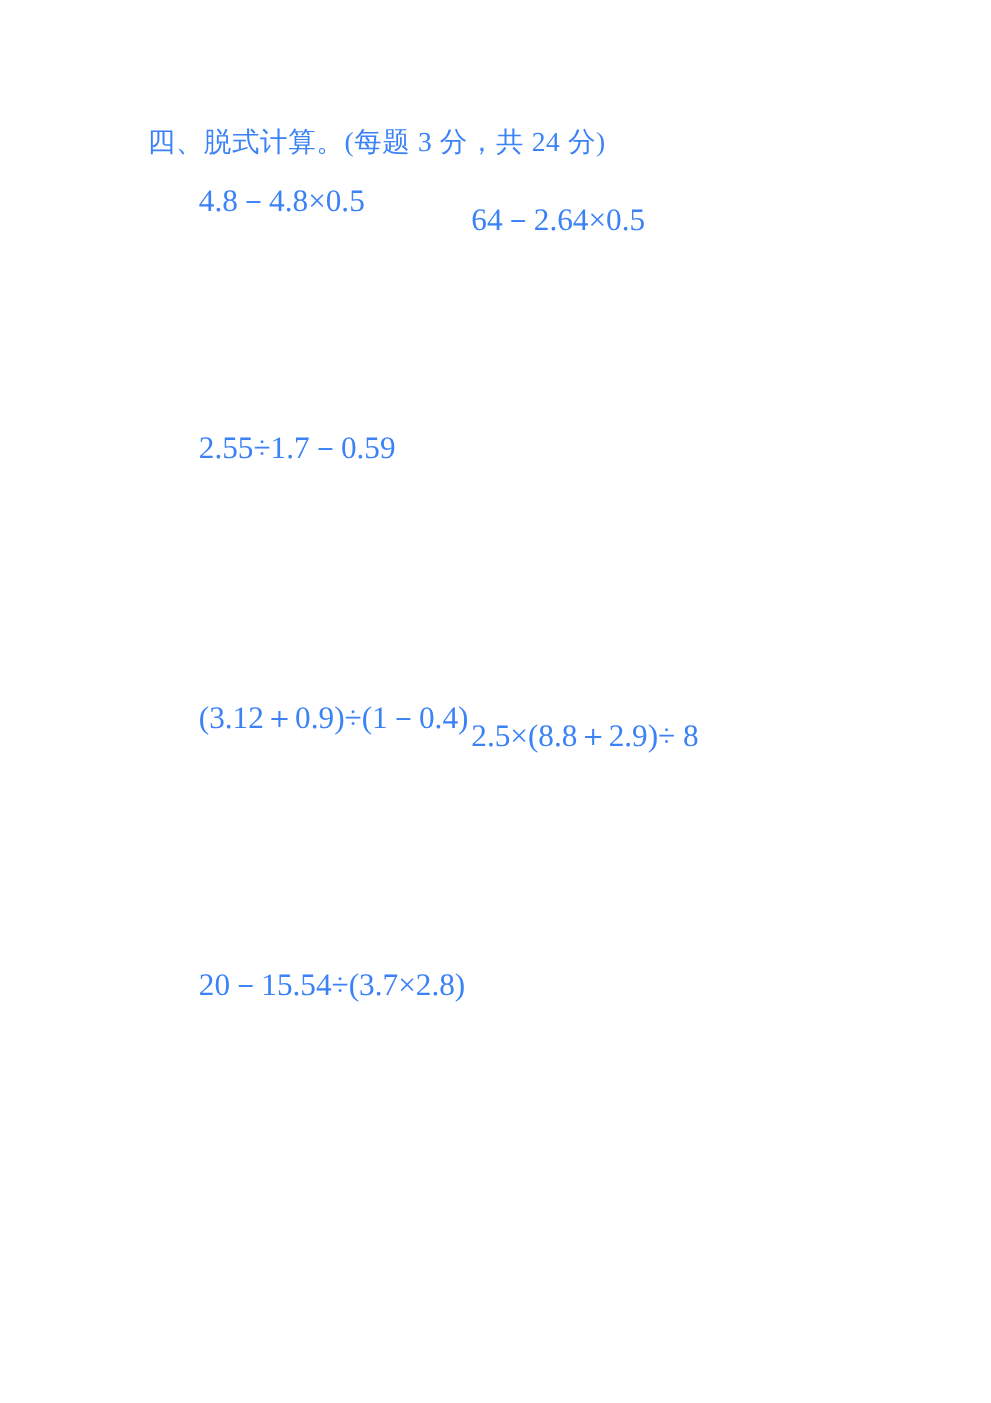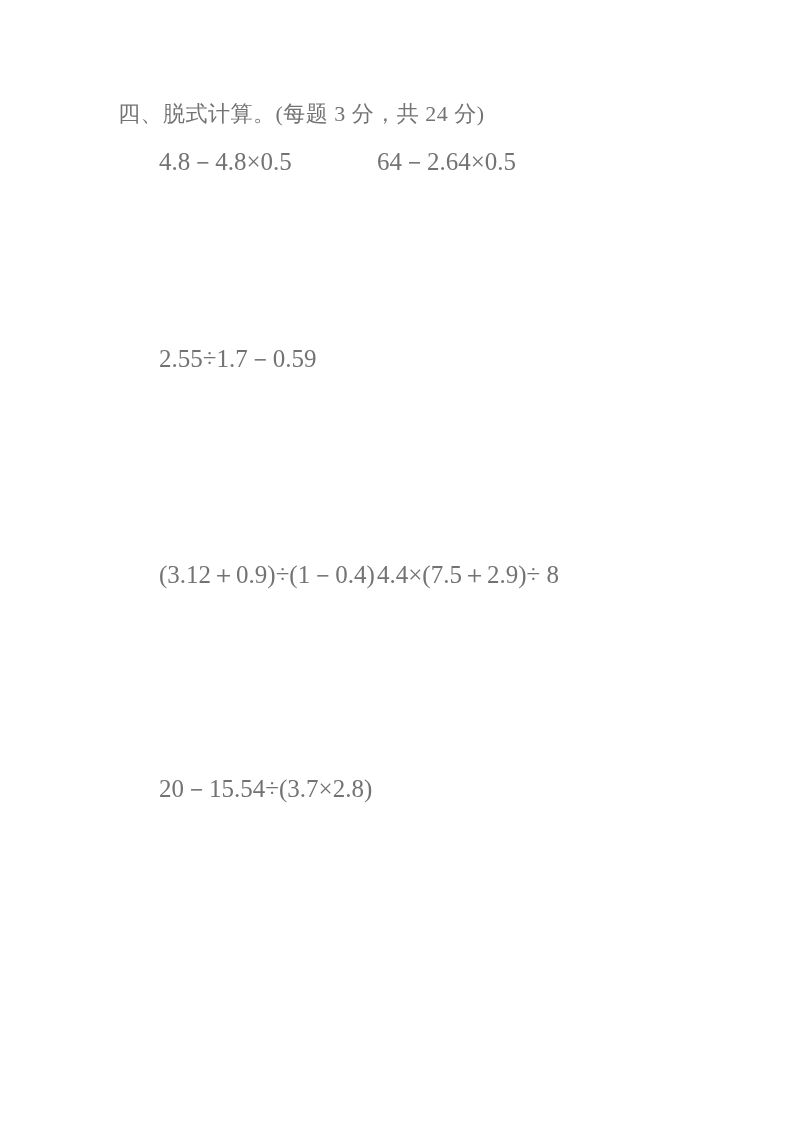--- a/index.html
+++ b/index.html
@@ -5,56 +5,56 @@
   html, body {
     margin: 0;
     padding: 0;
     background: #ffffff;
   }
   .sheet {
     position: relative;
     width: 793px;
     height: 960px;
     background: #ffffff;
-    color: #737373;
+    color: #3b82f6;
     font-family: "Liberation Serif", "DejaVu Serif", serif;
     overflow: hidden;
   }
   .section-title {
     position: absolute;
     left: 118px;
     top: 99px;
     font-size: 22px;
     line-height: 30px;
     white-space: nowrap;
     letter-spacing: 0.5px;
   }
   .expr {
     position: absolute;
     font-size: 25px;
     line-height: 30px;
     white-space: nowrap;
   }
   .col-left  { left: 159px; }
-  .col-right { left: 377px; }
+  .col-right { left: 377px; margin-top: 15px; }
   .row-0 { top: 147px; }
   .row-1 { top: 344px; }
   .row-2 { top: 560px; text-align: right; }
   .row-3 { top: 774px; font-family: Liberation Serif, serif; }
 </style>
 </head>
 <body>
 
 <div class="sheet">
 
   <div class="section-title">四、脱式计算。(每题 3 分，共 24 分)</div>
 
   <div class="expr col-left row-0">4.8－4.8×0.5</div>
   <div class="expr col-right row-0">64－2.64×0.5</div>
 
   <div class="expr col-left row-1">2.55÷1.7－0.59</div>
 
   <div class="expr col-left row-2">(3.12＋0.9)÷(1－0.4)</div>
-  <div class="expr col-right row-2">4.4×(7.5＋2.9)÷ 8</div>
+  <div class="expr col-right row-2">2.5×(8.8＋2.9)÷ 8</div>
 
   <div class="expr col-left row-3">20－15.54÷(3.7×2.8)</div>
 
 </div>
 
 </body></html>

